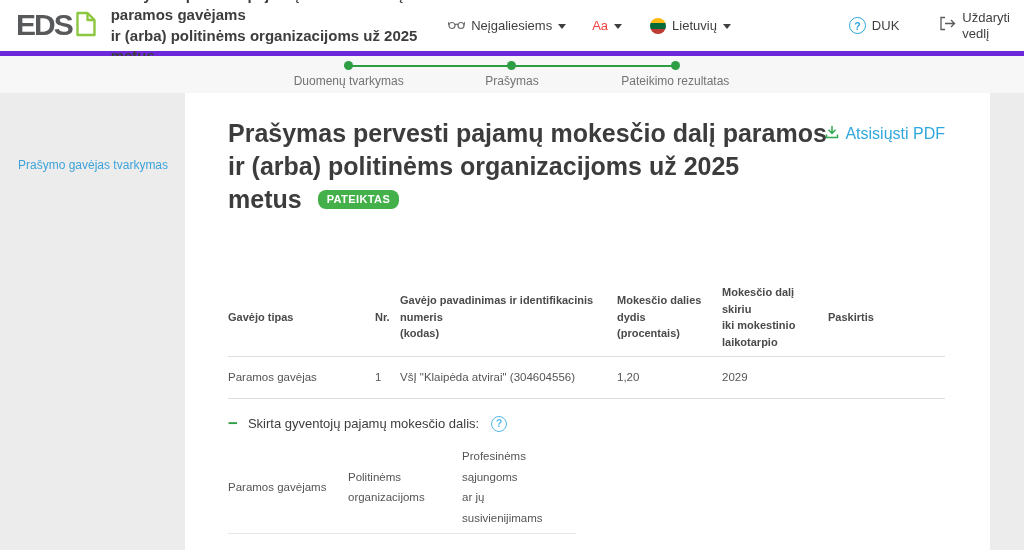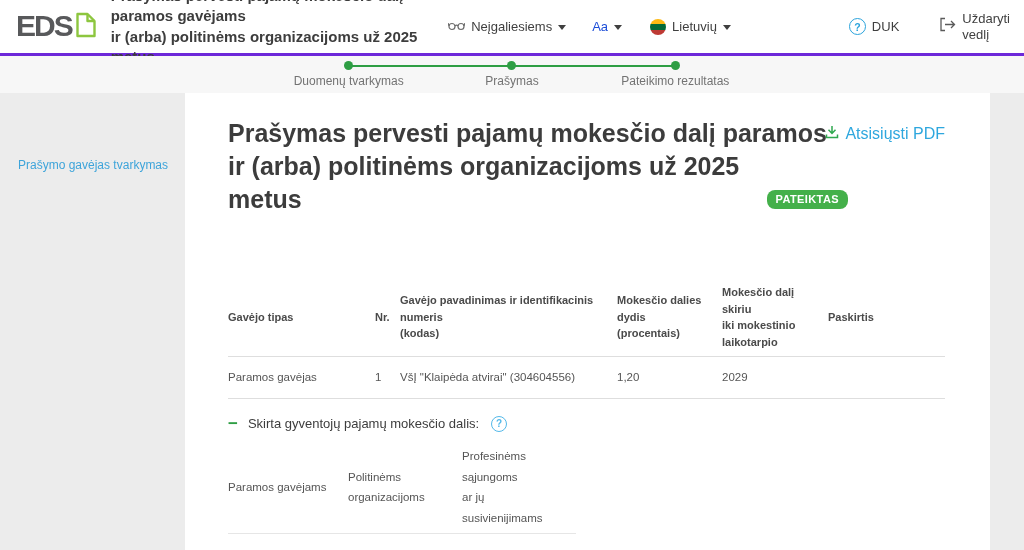--- a/index.html
+++ b/index.html
@@ -1,30 +1,30 @@
 <!DOCTYPE html>
 <html><head>
 <meta charset="utf-8">
 <style>
   * { box-sizing: border-box; margin: 0; padding: 0; }
   html,body { width:1024px; height:550px; overflow:hidden; }
   body { font-family: "Liberation Sans", "DejaVu Sans", sans-serif; background:#fff; color:#3f3f3f; }
   .app { width:1024px; height:550px; display:flex; flex-direction:column; }
 
   
-  .topbar { height:56px; background:#fff; display:flex; align-items:center; border-bottom:3px solid #6d28d9; flex:0 0 auto; }
+  .topbar { height:56px; background:#fff; display:flex; align-items:center; border-bottom:5px solid #6d28d9; flex:0 0 auto; }
   .logo { display:flex; align-items:flex-start; margin-left:16px; cursor:pointer; }
   .logo-text { font-size:30px; font-weight:700; color:#58595b; letter-spacing:-2px; line-height:30px; }
   .logo-doc { margin-left:3px; margin-top:1px; }
   .header-title { margin-left:14px; font-size:15px; font-weight:700; color:#3d3d3d; line-height:1.35; }
   .header-controls { display:flex; align-items:center; margin-left:auto; margin-right:14px; }
   .ctrl { display:flex; align-items:center; gap:6px; font-size:13px; color:#3f3f3f; cursor:pointer; white-space:nowrap; }
   .caret { width:0; height:0; border-left:4px solid transparent; border-right:4px solid transparent; border-top:5px solid #3f3f3f; margin-top:2px; }
   .ctrl-access { margin-right:26px; }
-  .ctrl-font { margin-right:28px; color:#1d4ed8; }
+  .ctrl-font { margin-right:28px; color:#ef4444; }
   .ctrl-font .caret { border-top-color:#3f3f3f; }
   .ctrl-lang { margin-right:118px; }
   .flag { width:16px; height:16px; border-radius:50%; background:linear-gradient(to bottom, #fdb913 0 34%, #046a38 34% 67%, #be3a34 67% 100%); }
   .ctrl-faq { margin-right:40px; }
   .qcircle { width:17px; height:17px; border-radius:50%; border:1.5px solid #2aa3dc; color:#2aa3dc; font-size:10.5px; font-weight:700; display:inline-flex; align-items:center; justify-content:center; }
   .ctrl-close { line-height:1.2; }
   .close-label { font-size:13px; }
 
   
   .stepsbar { height:37px; background:#f7f7f7; flex:0 0 auto; }
@@ -38,21 +38,21 @@
   .bodyrow { flex:1; display:flex; min-height:0; }
   .sidebar { flex:0 0 185px; background:#ececec; padding:62px 0 0 18px; }
   .sidebar a { font-size:12px; color:#3da4da; text-decoration:none; cursor:pointer; }
   .content { flex:0 0 805px; background:#fff; position:relative; padding:24px 45px 0 43px; }
   .right-strip { flex:1; background:#ececec; }
 
   .pdf-link { position:absolute; top:32px; right:45px; display:flex; align-items:center; gap:6px; font-size:16px; color:#2ea7de; text-decoration:none; cursor:pointer; }
 
   h1.page-title { font-size:25px; line-height:33px; font-weight:700; color:#3c3c3c; max-width:620px; }
   .title-line { display:block; }
-  .title-last { display:flex; align-items:center; gap:28px;justify-content:space-between; }
+  .title-last { display:flex; align-items:center; gap:16px; }
   .badge { background:#44b04a; color:#fff; font-size:11px; font-weight:700; letter-spacing:0.4px; padding:4px 9px; border-radius:8px; line-height:1; }
 
   
   .tbl { width:717px; margin-top:62px; font-size:11.5px; }
   .trow { display:grid; grid-template-columns:147px 25px 217px 105px 106px 1fr; align-items:center; border-bottom:1px solid #dedede; }
   .trow.thead { min-height:56px; font-size:11px; font-weight:700; color:#4a4a4a; }
   .trow.tdata { min-height:42px; color:#555; }
   .tcell { padding:6px 10px 6px 0; white-space:pre-line; line-height:1.5; }
 
   

